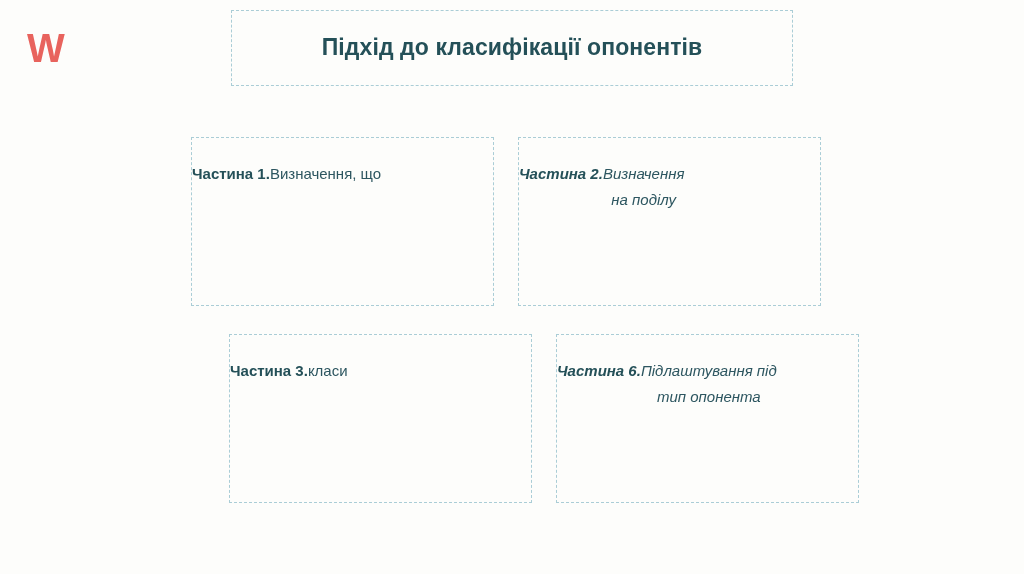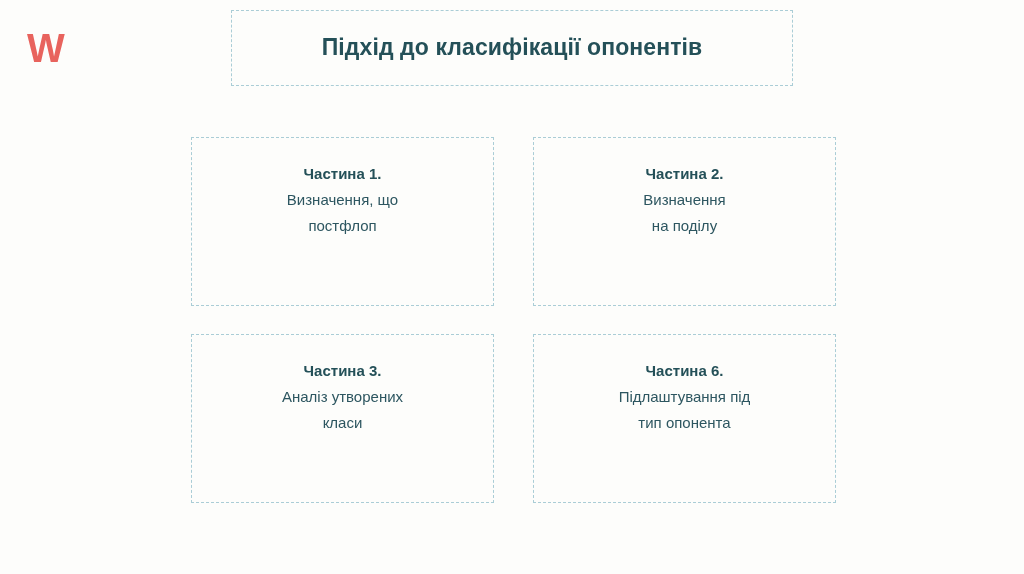--- a/index.html
+++ b/index.html
@@ -74,28 +74,27 @@
     height: 369px;
   }
   .card {
     position: absolute;
     width: 303px;
     height: 169px;
     box-sizing: border-box;
     border: 1px dashed #aacdd6;
     background: transparent;
     display: flex;
-    flex-direction: column;
-    align-items: center;
+    flex-direction: row;
     padding-top: 23px;
   }
   .card.col-left  { left: 0; }
-  .card.col-right { left: 342px; }
+  .card.col-right { left: 327px; font-style: italic; }
   .card.row-top    { top: 0; }
-  .card.row-bottom { top: 197px; }
+  .card.row-bottom { top: 197px; margin-left: 38px; }
 
   .card-title {
     color: #245058;
     font-size: 15px;
     font-weight: bold;
     line-height: 26px;
     text-align: center;
     white-space: nowrap;
   }
   .card-body {
@@ -118,36 +117,34 @@
   <div class="title-box">
     <div class="title-text">Підхід до класифікації опонентів</div>
   </div>
 
   <div class="cards">
 
     <div class="card col-left row-top">
       <div class="card-title">Частина 1.</div>
       <div class="card-body">
         <span class="ln">Визначення, що</span>
-        <span class="ln">постфлоп</span>
       </div>
     </div>
 
     <div class="card col-right row-top">
       <div class="card-title">Частина 2.</div>
       <div class="card-body">
         <span class="ln">Визначення</span>
         <span class="ln">на поділу</span>
       </div>
     </div>
 
     <div class="card col-left row-bottom">
       <div class="card-title">Частина 3.</div>
       <div class="card-body">
-        <span class="ln">Аналіз утворених</span>
         <span class="ln">класи</span>
       </div>
     </div>
 
     <div class="card col-right row-bottom">
       <div class="card-title">Частина 6.</div>
       <div class="card-body">
         <span class="ln">Підлаштування під</span>
         <span class="ln">тип опонента</span>
       </div>

